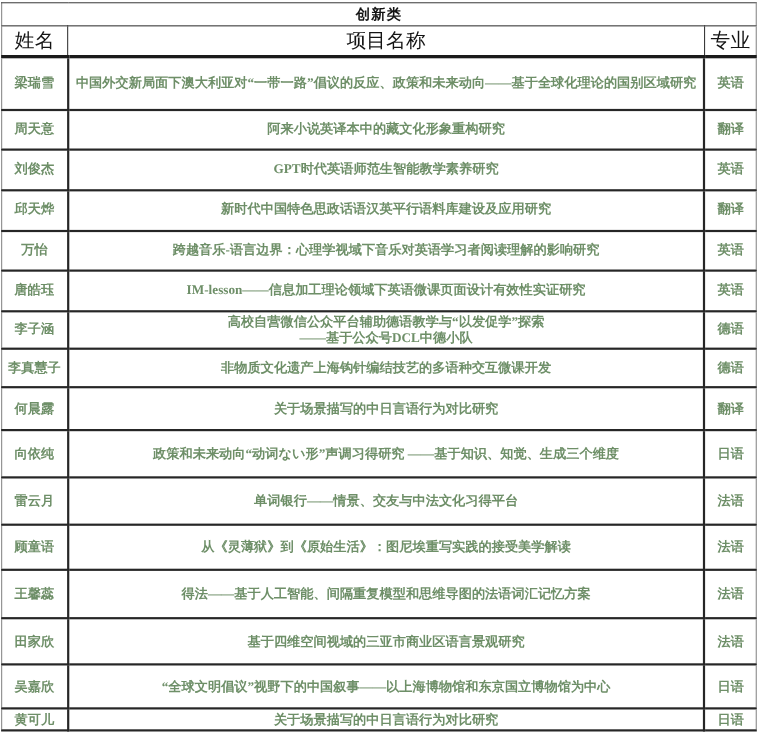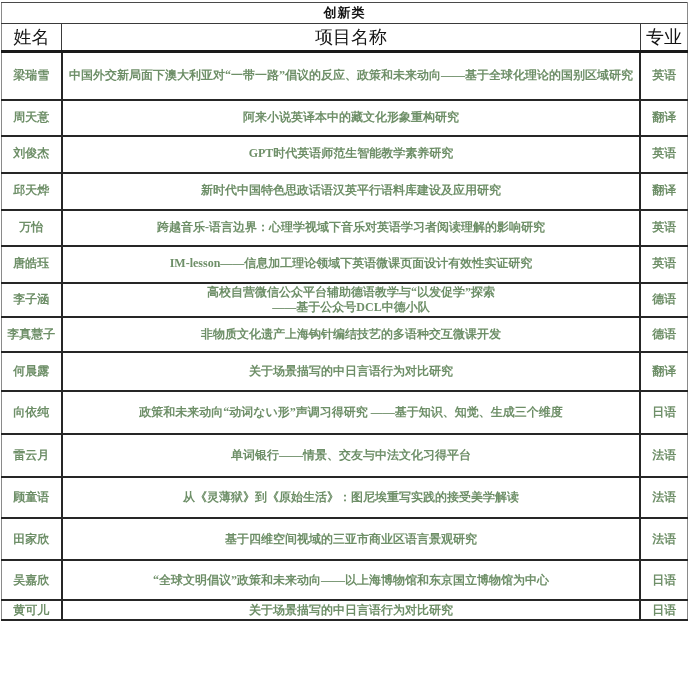--- a/index.html
+++ b/index.html
@@ -171,31 +171,38 @@
           </td>
           <td class="col-major">法语</td>
         </tr>
         <tr style="height: 41px;">
           <td class="col-name">顾童语</td>
           <td class="col-project">
             <div>从《灵薄狱》到《原始生活》：图尼埃重写实践的接受美学解读</div>
           </td>
           <td class="col-major">法语</td>
         </tr>
+        <tr style="height: 44px;">
+          <td class="col-name">王馨蕊</td>
+          <td class="col-project">
+            <div>得法——基于人工智能、间隔重复模型和思维导图的法语词汇记忆方案</div>
+          </td>
+          <td class="col-major">法语</td>
+        </tr>
         <tr style="height: 42px;">
           <td class="col-name">田家欣</td>
           <td class="col-project">
             <div>基于四维空间视域的三亚市商业区语言景观研究</div>
           </td>
           <td class="col-major">法语</td>
         </tr>
         <tr style="height: 40px;">
           <td class="col-name">吴嘉欣</td>
           <td class="col-project">
-            <div>“全球文明倡议”政策和未来动向——以上海博物馆和东京国立博物馆为中心</div>
+            <div>“全球文明倡议”视野下的中国叙事——以上海博物馆和东京国立博物馆为中心</div>
           </td>
           <td class="col-major">日语</td>
         </tr>
         <tr style="height: 20px;">
           <td class="col-name">黄可儿</td>
           <td class="col-project">
             <div>关于场景描写的中日言语行为对比研究</div>
           </td>
           <td class="col-major">日语</td>
         </tr>

